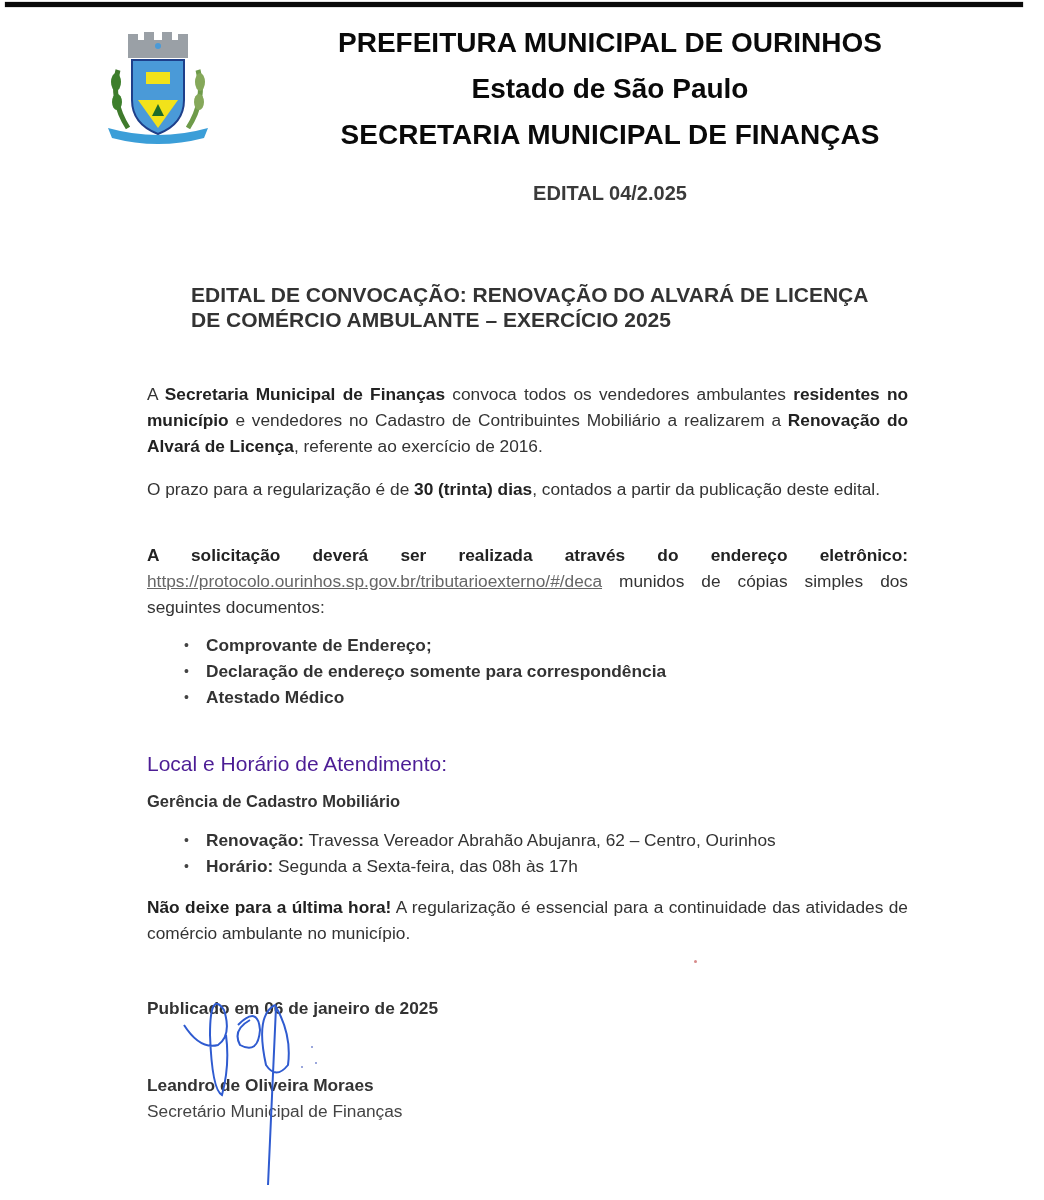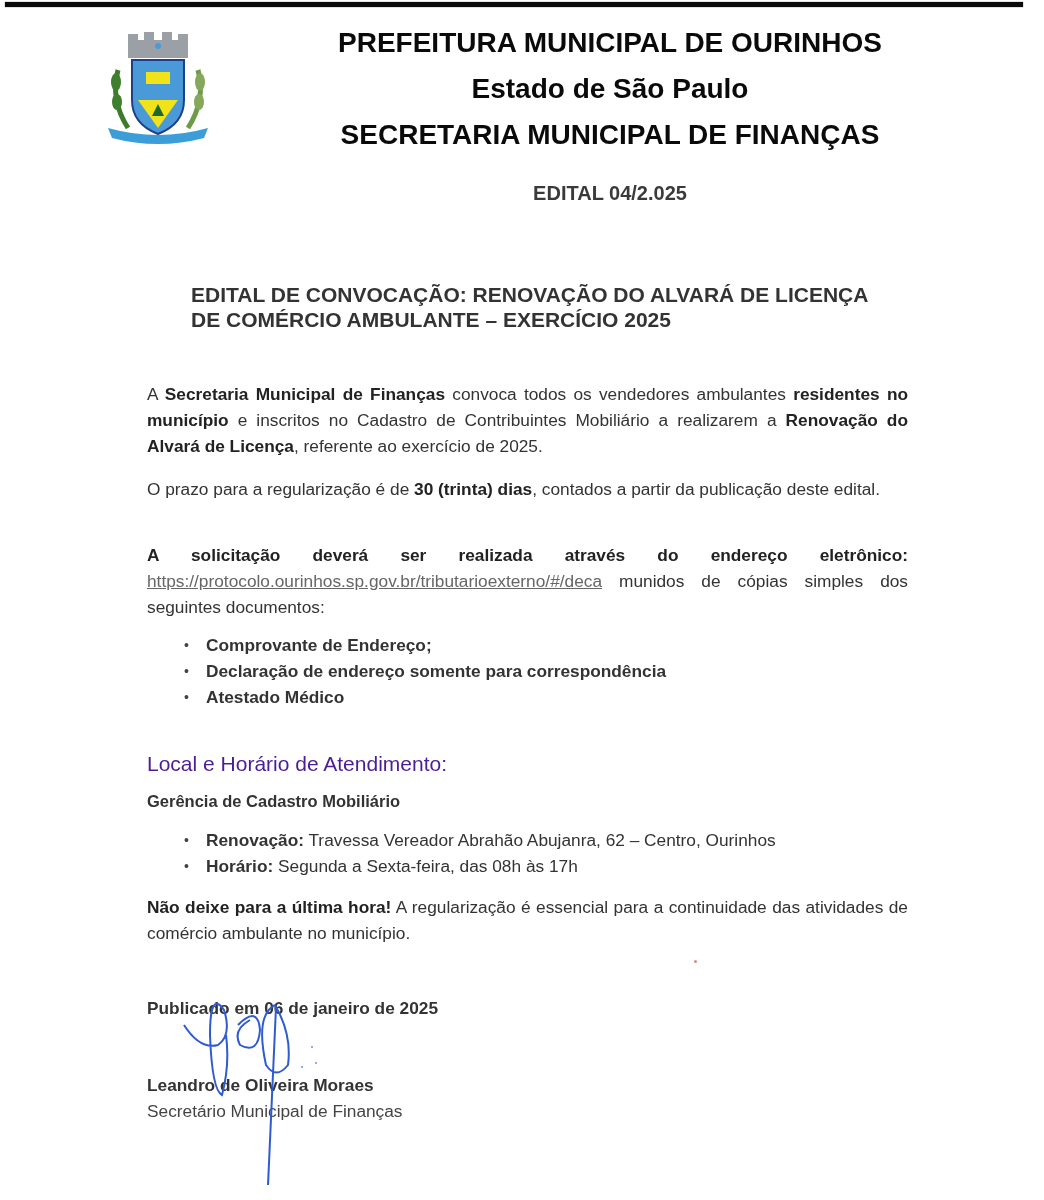--- a/index.html
+++ b/index.html
@@ -74,21 +74,21 @@
 <div class="hdr hdr2">Estado de São Paulo</div>
 <div class="hdr hdr3">SECRETARIA MUNICIPAL DE FINANÇAS</div>
 <div class="edital-num">EDITAL 04/2.025</div>
 
 <div class="doc-title">
   <div>EDITAL DE CONVOCAÇÃO: RENOVAÇÃO DO ALVARÁ DE LICENÇA</div>
   <div>DE COMÉRCIO AMBULANTE – EXERCÍCIO 2025</div>
 </div>
 
 <div class="p p1">
-  <span>A </span><b>Secretaria Municipal de Finanças</b><span> convoca todos os vendedores ambulantes </span><b>residentes no município</b><span> e inscritos no Cadastro de Contribuintes Mobiliário a realizarem a </span><b>Renovação do Alvará de Licença</b><span>, referente ao exercício de 2025.</span>
+  <span>A </span><b>Secretaria Municipal de Finanças</b><span> convoca todos os vendedores ambulantes </span><b>residentes no município</b><span> e vendedores no Cadastro de Contribuintes Mobiliário a realizarem a </span><b>Renovação do Alvará de Licença</b><span>, referente ao exercício de 2016.</span>
 </div>
 
 <div class="p p2">
   <span>O prazo para a regularização é de </span><b>30 (trinta) dias</b><span>, contados a partir da publicação deste edital.</span>
 </div>
 
 <div class="p p3">
   <b>A solicitação deverá ser realizada através do endereço eletrônico:</b>
   <a class="link">https://protocolo.ourinhos.sp.gov.br/tributarioexterno/#/deca</a><span> munidos de cópias simples dos seguintes documentos:</span>
 </div>

